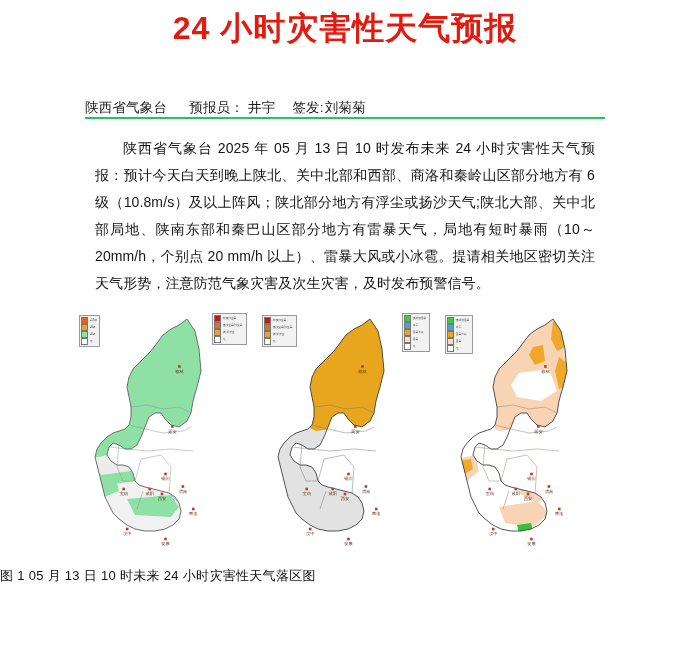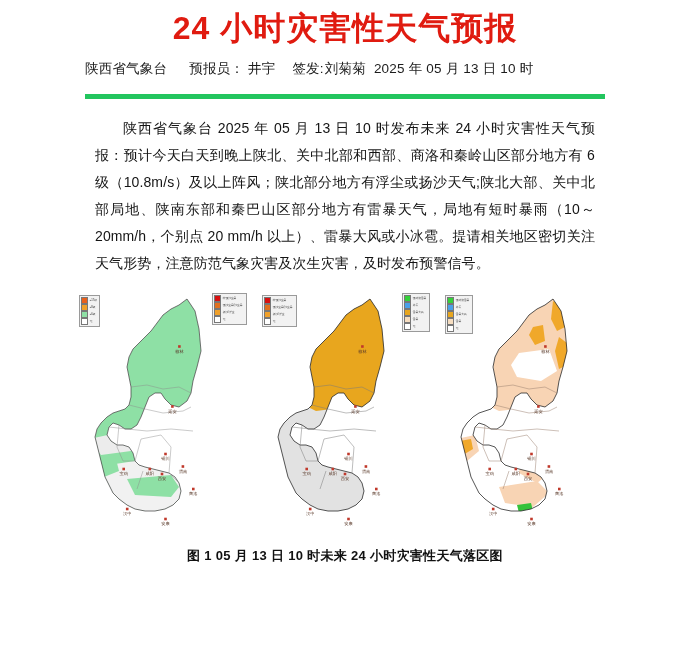--- a/index.html
+++ b/index.html
@@ -31,37 +31,37 @@
     line-height: 1;
     padding-top: 12px;
     padding-bottom: 2px;
     white-space: nowrap;
   }
 
   
   .meta-wrap {
     margin: 14px auto 0 auto;
     width: 520px;
-    border-bottom: 5px solid #22c55e;
-    padding-bottom: 16px;
+    border-bottom: 2px solid #22c55e;
+    padding-bottom: 0;
   }
   .meta-row {
     display: flex;
     align-items: baseline;
     justify-content: flex-start;
     font-size: 13.5px;
     color: #1c1c1c;
     white-space: nowrap;
     letter-spacing: 0.2px;
   }
   .meta-office { margin-right: 22px; }
   .meta-forecaster-label { margin-right: 4px; font-family: Liberation Mono, monospace; }
   .meta-forecaster { margin-right: 17px; }
-  .meta-issuer-label { margin-right: 1px; }
-  .meta-issuer { margin-right: 8px; }
+  .meta-issuer-label { margin-right: 1px; margin-top: 39px; }
+  .meta-issuer { margin-right: 28px; }
   .meta-datetime { }
 
   
   .body-text {
     width: 500px;
     margin: 16px auto 0 auto;
     font-size: 14px;
     line-height: 27px;
     text-align: justify;
     text-justify: inter-character;
@@ -118,23 +118,22 @@
     padding-left: 2px;
     white-space: nowrap;
     transform: scale(0.9);
     transform-origin: left center;
   }
   .legend-left  { left: 4px;  top: 6px; }
   .legend-right { right: 2px; top: 4px; }
 
   
   .caption {
-    text-align: center;
     font-size: 13px;
-    font-weight: bold;
+    font-weight: normal;
     color: #111;
     margin-top: 8px;
     letter-spacing: 0.3px;
     white-space: nowrap;
   }
 
   .city-label { font-size: 4.2px; fill: #5a3a2a; font-family: "Liberation Sans", sans-serif; }
 </style>
 </head>
 <body>
@@ -143,21 +142,20 @@
 
   <div class="title">24 小时灾害性天气预报</div>
 
   <div class="meta-wrap">
     <div class="meta-row">
       <span class="meta-office">陕西省气象台</span>
       <span class="meta-forecaster-label">预报员：</span>
       <span class="meta-forecaster">井宇</span>
       <span class="meta-issuer-label">签发:</span>
       <span class="meta-issuer">刘菊菊</span>
-      <span class="meta-datetime">2025 年 05 月 13 日 10 时</span>
     </div>
   </div>
 
   <div class="body-text">陕西省气象台 2025 年 05 月 13 日 10 时发布未来 24 小时灾害性天气预报：预计今天白天到晚上陕北、关中北部和西部、商洛和秦岭山区部分地方有 6 级（10.8m/s）及以上阵风；陕北部分地方有浮尘或扬沙天气;陕北大部、关中北部局地、陕南东部和秦巴山区部分地方有雷暴天气，局地有短时暴雨（10～20mm/h，个别点 20 mm/h 以上）、雷暴大风或小冰雹。提请相关地区密切关注天气形势，注意防范气象灾害及次生灾害，及时发布预警信号。</div>
 
   <div class="maps-row">
 
     <div class="map-panel">
       <div class="legend legend-left">
           <div class="legend-row">

